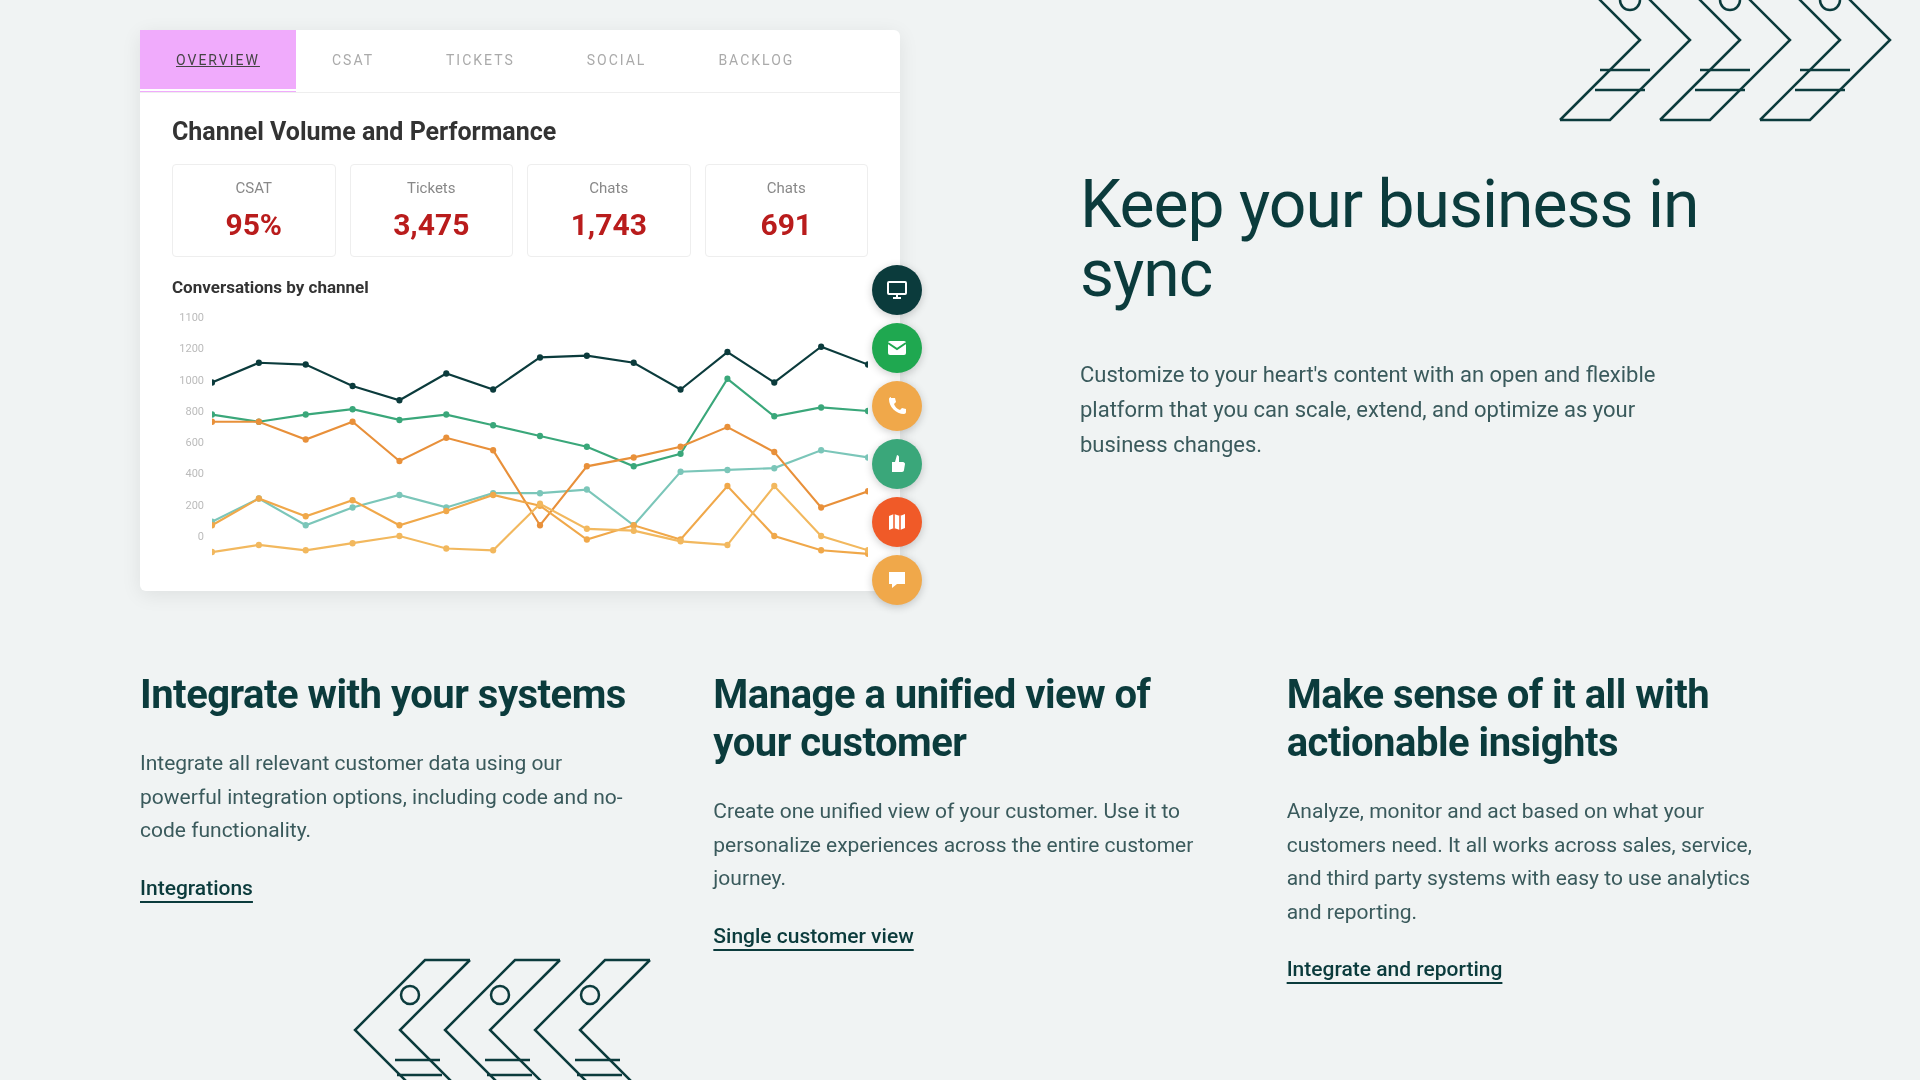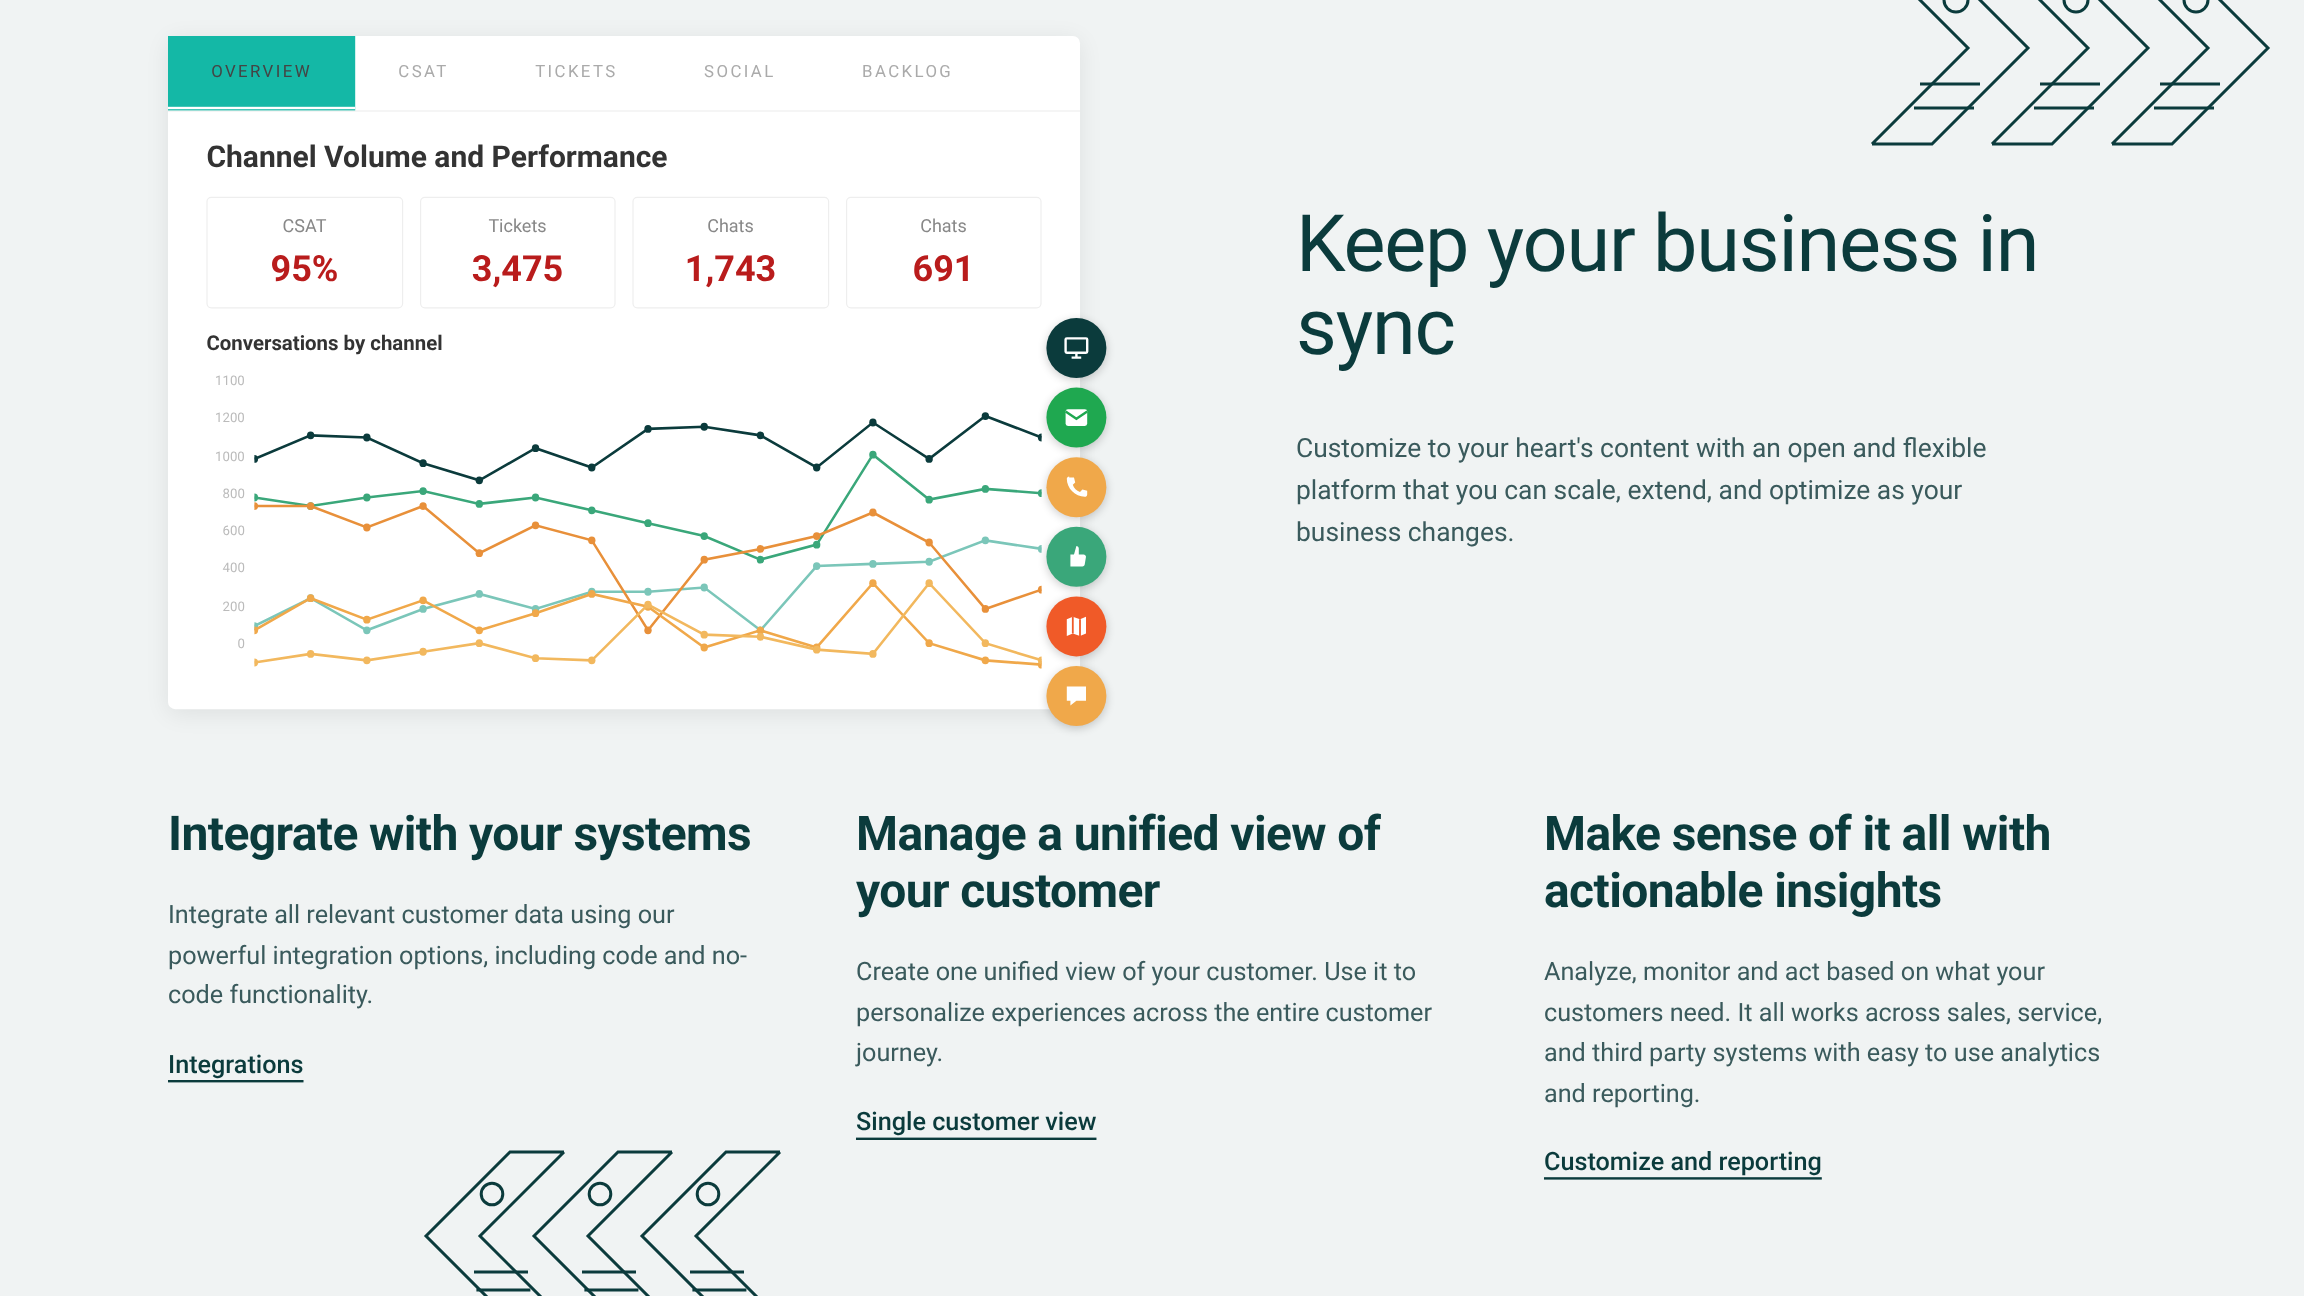--- a/index.html
+++ b/index.html
@@ -2,21 +2,21 @@
 <html><head>
 <meta charset="utf-8">
 <style>
 *{margin:0;padding:0;box-sizing:border-box;}
 body{font-family:-apple-system,BlinkMacSystemFont,'Segoe UI',Roboto,sans-serif;background:#f0f3f3;color:#03363d;width:1920px;height:1080px;overflow:hidden;position:relative;}
 .container{padding:30px 140px 0;}
 .top-section{display:flex;gap:180px;align-items:flex-start;}
 .dashboard-card{background:#fff;border-radius:6px;box-shadow:0 4px 20px rgba(0,0,0,0.08);width:760px;position:relative;}
 .tabs{display:flex;border-bottom:1px solid #eee;}
 .tab{padding:22px 36px;font-size:14px;letter-spacing:2px;color:#aaa;cursor:pointer;}
-.tab.active{color:#444;border-bottom:2px solid transparent;background:#14b8a6;position:relative;}
+.tab.active{color:#444;border-bottom:2px solid transparent;background:#f0abfc;position:relative;text-decoration:underline;}
 .tab.active::after{content:'';position:absolute;bottom:-1px;left:0;right:0;height:2px;background:#fff;}
 .card-body{padding:24px 32px 30px;}
 .card-title{font-size:25px;font-weight:700;color:#333;margin-bottom:18px;}
 .metrics{display:flex;gap:14px;margin-bottom:20px;}
 .metric{border:1px solid #eee;border-radius:4px;padding:14px 0;text-align:center;flex:1;}
 .metric-label{font-size:15px;color:#888;margin-bottom:10px;}
 .metric-value{font-size:30px;font-weight:700;color:#b91c1c;}
 .chart-subtitle{font-size:17px;font-weight:700;color:#333;margin-bottom:14px;}
 .chart-area{position:relative;height:250px;}
 .y-labels{position:absolute;left:0;top:0;bottom:18px;display:flex;flex-direction:column;justify-content:space-between;font-size:11px;color:#bbb;text-align:right;width:32px;}
@@ -217,21 +217,21 @@
         </div>
     </div>
     <div class="hero-text">
       <h1 class="hero-title">Keep your business in sync</h1>
       <p class="hero-desc">Customize to your heart's content with an open and flexible platform that you can scale, extend, and optimize as your business changes.</p>
     </div>
   </div>
   <div class="features" id="features">
       <div class="feature"><h3 class="feature-title">Integrate with your systems</h3><p class="feature-desc">Integrate all relevant customer data using our powerful integration options, including code and no-code functionality.</p><a class="feature-link">Integrations</a></div>
       <div class="feature"><h3 class="feature-title">Manage a unified view of your customer</h3><p class="feature-desc">Create one unified view of your customer. Use it to personalize experiences across the entire customer journey.</p><a class="feature-link">Single customer view</a></div>
-      <div class="feature"><h3 class="feature-title">Make sense of it all with actionable insights</h3><p class="feature-desc">Analyze, monitor and act based on what your customers need. It all works across sales, service, and third party systems with easy to use analytics and reporting.</p><a class="feature-link">Customize and reporting</a></div>
+      <div class="feature"><h3 class="feature-title">Make sense of it all with actionable insights</h3><p class="feature-desc">Analyze, monitor and act based on what your customers need. It all works across sales, service, and third party systems with easy to use analytics and reporting.</p><a class="feature-link">Integrate and reporting</a></div>
     </div>
 </div>
 
 <svg class="deco-tr" width="420" height="200" viewBox="0 0 420 200">
   <g stroke="#0b3b3c" stroke-width="2.5" fill="none">
     <path d="M20 20 L100 100 L20 180 M20 20 L70 20 L150 100 L70 180 L20 180"></path>
     <path d="M120 20 L200 100 L120 180 M120 20 L170 20 L250 100 L170 180 L120 180"></path>
     <path d="M220 20 L300 100 L220 180 M220 20 L270 20 L350 100 L270 180 L220 180"></path>
     <circle cx="90" cy="60" r="10"></circle>
       <circle cx="190" cy="60" r="10"></circle>

